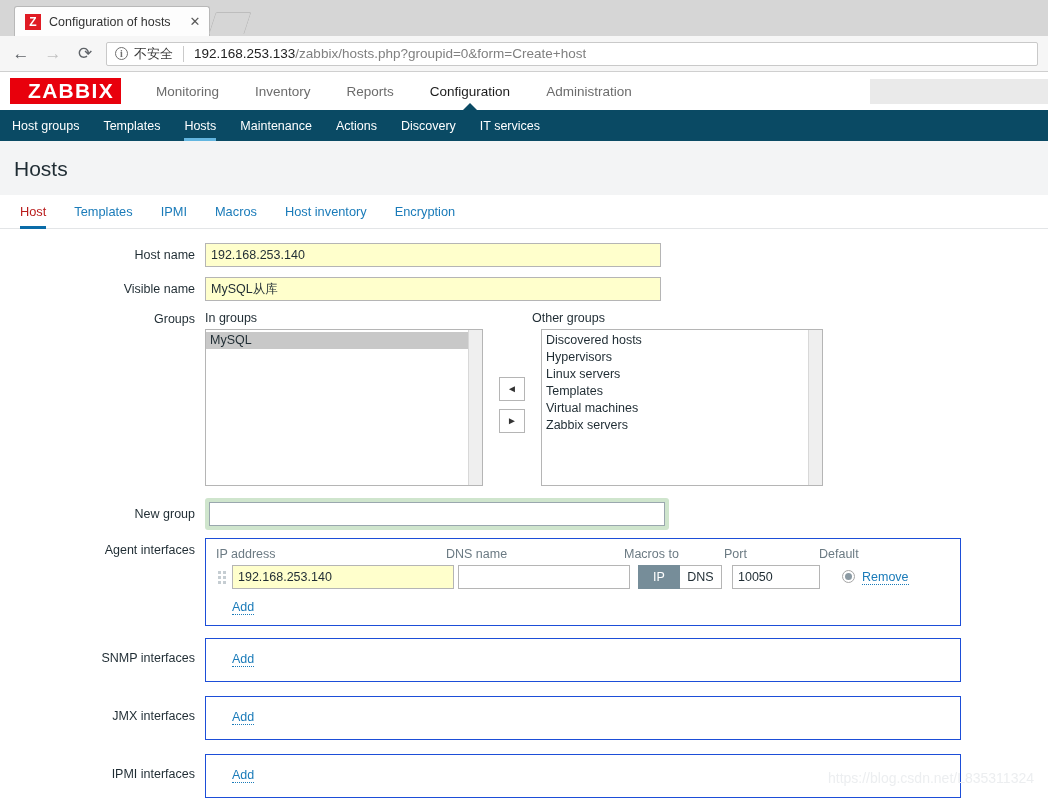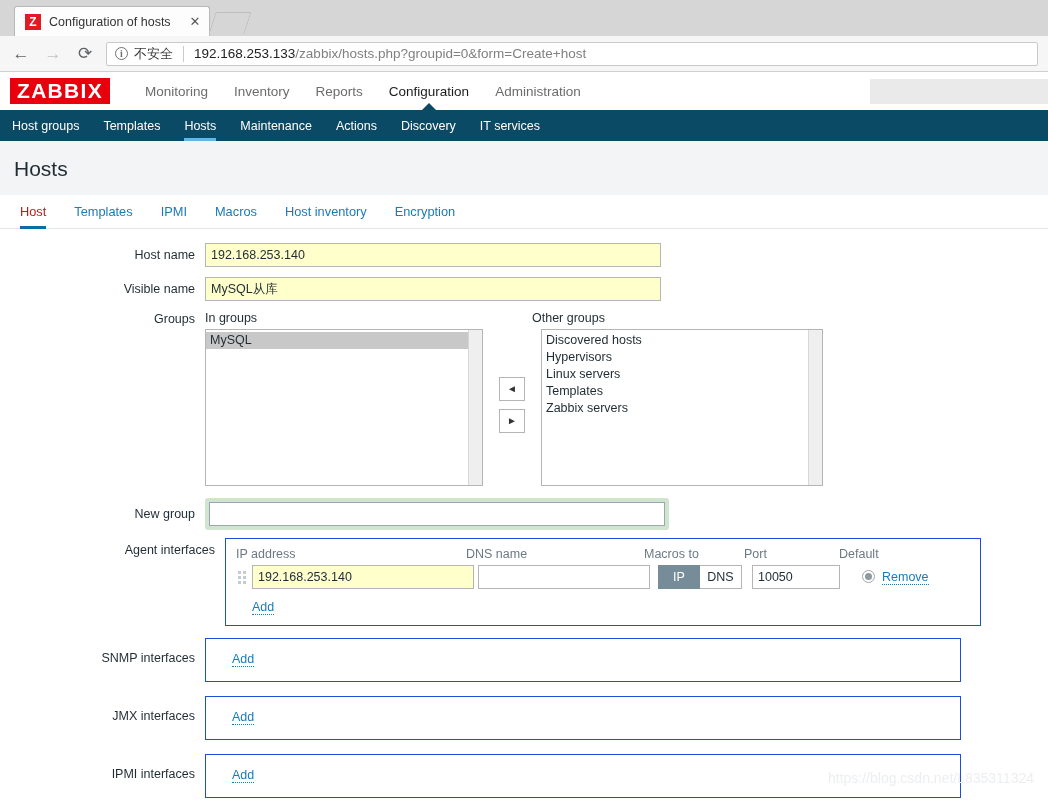--- a/index.html
+++ b/index.html
@@ -101,25 +101,25 @@
     height: 38px; background: #ffffff;
     display: flex; align-items: center;
     padding-left: 10px;
     border-bottom: none;
   }
   .zbx-logo {
     background: #e8000c;
     color: #ffffff;
     font-size: 21px; font-weight: bold;
     letter-spacing: 1.3px;
-    padding: 2px 7px 3px 7px;
+    padding: 2px 7px 3px 18px;
     line-height: 1;
     font-family: "Liberation Sans", sans-serif;
   }
-  .top-menu { display: flex; align-items: center; margin-left: 22px; gap: 0; height: 38px; }
+  .top-menu { display: flex; align-items: center; margin-left: 22px; gap: 10px; height: 38px; }
   .top-menu-item {
     font-size: 13.5px; color: #6c6c6c;
     padding: 0 13px; height: 38px;
     display: flex; align-items: center;
     cursor: pointer; position: relative;
     white-space: nowrap;
   }
   .top-menu-item.selected { color: #1c1c1c; }
   .top-menu-item.selected::after {
     content: "";
@@ -432,39 +432,40 @@
                 <div class="arrow-btn">◄</div>
                 <div class="arrow-btn">►</div>
               </div>
 
               <div class="listbox right">
                 <div class="list-inner">
                   <div class="list-opt">Discovered hosts</div>
                   <div class="list-opt">Hypervisors</div>
                   <div class="list-opt">Linux servers</div>
                   <div class="list-opt">Templates</div>
+                  <div class="list-opt">Virtual machines</div>
                   <div class="list-opt">Zabbix servers</div>
                 </div>
                 <div class="fake-scroll"></div>
               </div>
 
             </div>
           </div>
         </div>
 
         <div class="form-row" style="margin-bottom:8px;justify-content:flex-end;">
           <div class="form-label" style="padding-top:9px;">New group</div>
           <div class="form-field">
             <span class="newgroup-wrap">
               <input class="txt" type="text" value="" style="">
             </span>
           </div>
         </div>
 
-        <div class="form-row" style="margin-bottom:12px;margin-left:20px;">
+        <div class="form-row" style="margin-bottom:12px;">
           <div class="form-label">Agent interfaces</div>
           <div class="form-field">
             <div class="iface-panel">
               <div class="iface-head">
                 <span class="ih-ip">IP address</span>
                 <span class="ih-dns">DNS name</span>
                 <span class="ih-conn">Macros to</span>
                 <span class="ih-port">Port</span>
                 <span class="ih-def">Default</span>
               </div>

